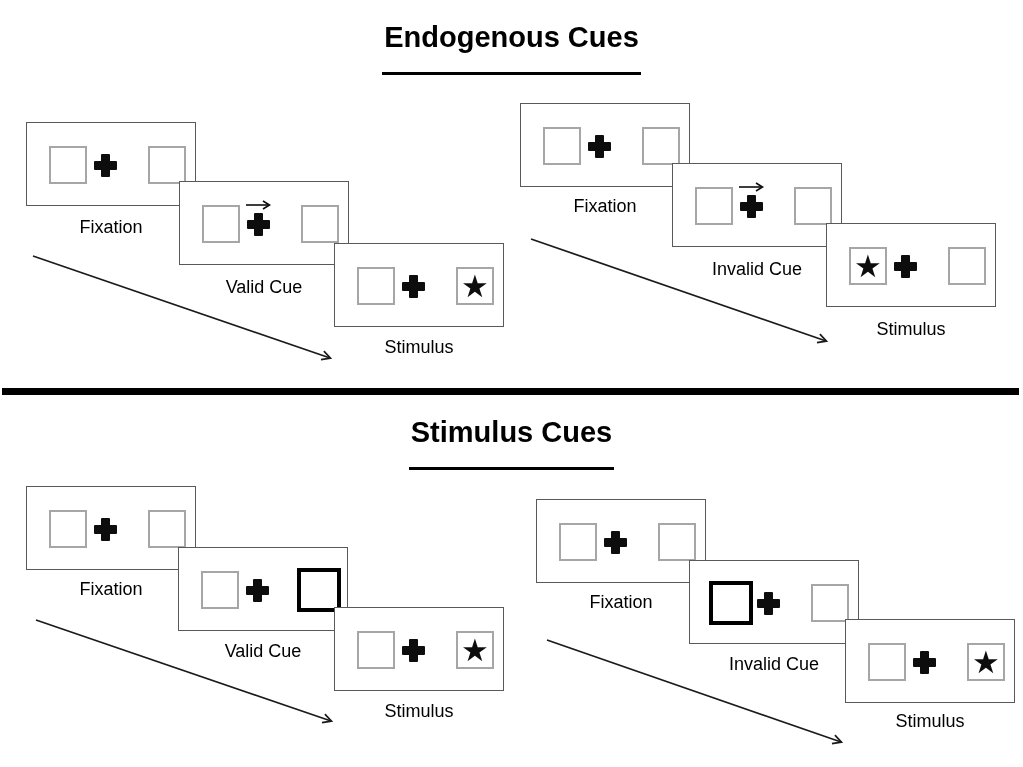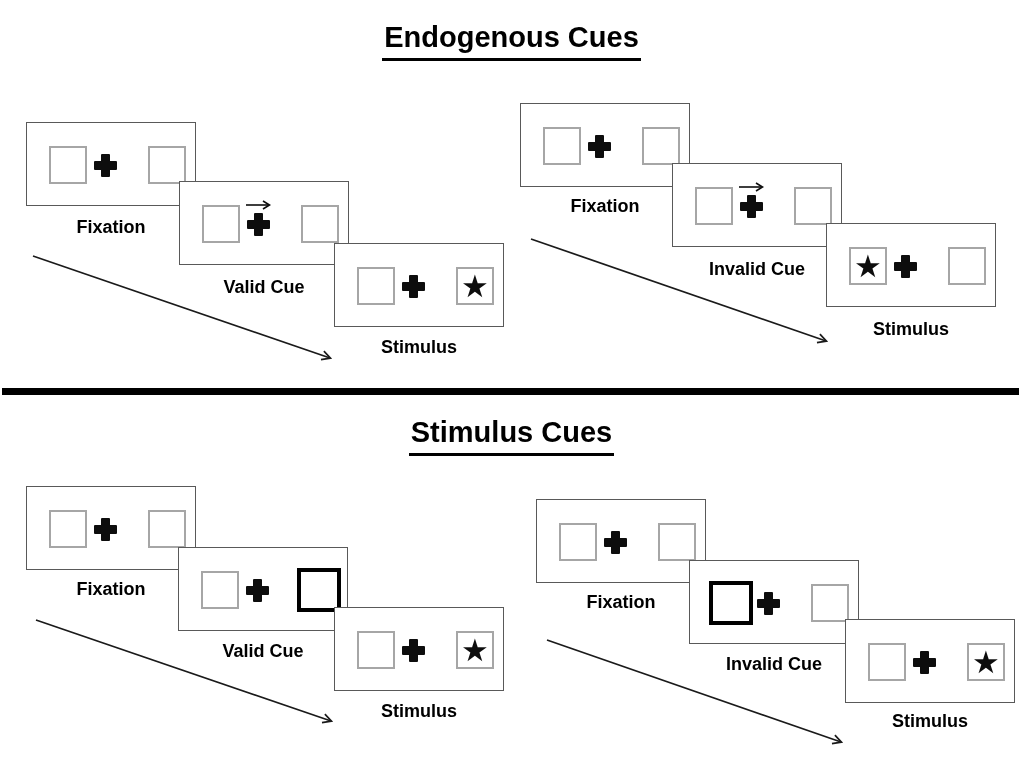--- a/index.html
+++ b/index.html
@@ -8,21 +8,21 @@
     background:#ffffff;
     font-family:"Liberation Sans", sans-serif;
     color:#000;
   }
   .title{
     position:absolute;left:0;width:100%;text-align:center;
     font-weight:bold;font-size:29px;line-height:1.15;
     z-index:5;
   }
   .title .tline{
-    display:inline-block;border-bottom:3px solid #000;padding:0 2px 4px 2px;
+    display:inline-block;border-bottom:3px solid #000;padding:0 2px 18px 2px;
   }
   .divider{
     position:absolute;left:2px;top:388px;width:1017px;height:7px;
     background:#000;z-index:5;
   }
   .arrows{
     position:absolute;left:0;top:0;z-index:0;pointer-events:none;
   }
   .screen{
     position:absolute;width:170px;height:84px;background:#fff;
@@ -51,21 +51,21 @@
   }
   .plus::after{
     content:"";position:absolute;left:7px;top:0;width:9px;height:23px;
     background:#0d0d0d;border-radius:1px;
   }
   .cue-arrow{
     position:absolute;left:-2px;top:-16px;
   }
   .label{
     position:absolute;width:170px;text-align:center;
-    font-weight:bold;font-size:18px;line-height:1.2;
+    font-weight:normal;font-size:18px;line-height:1.2;
     z-index:4;white-space:nowrap;
   }
 </style>
 </head>
 <body>
 
 <div class="title" style="top:21px">
   <span class="tline">Endogenous Cues</span>
 </div>
 <div class="title" style="top:416px">

